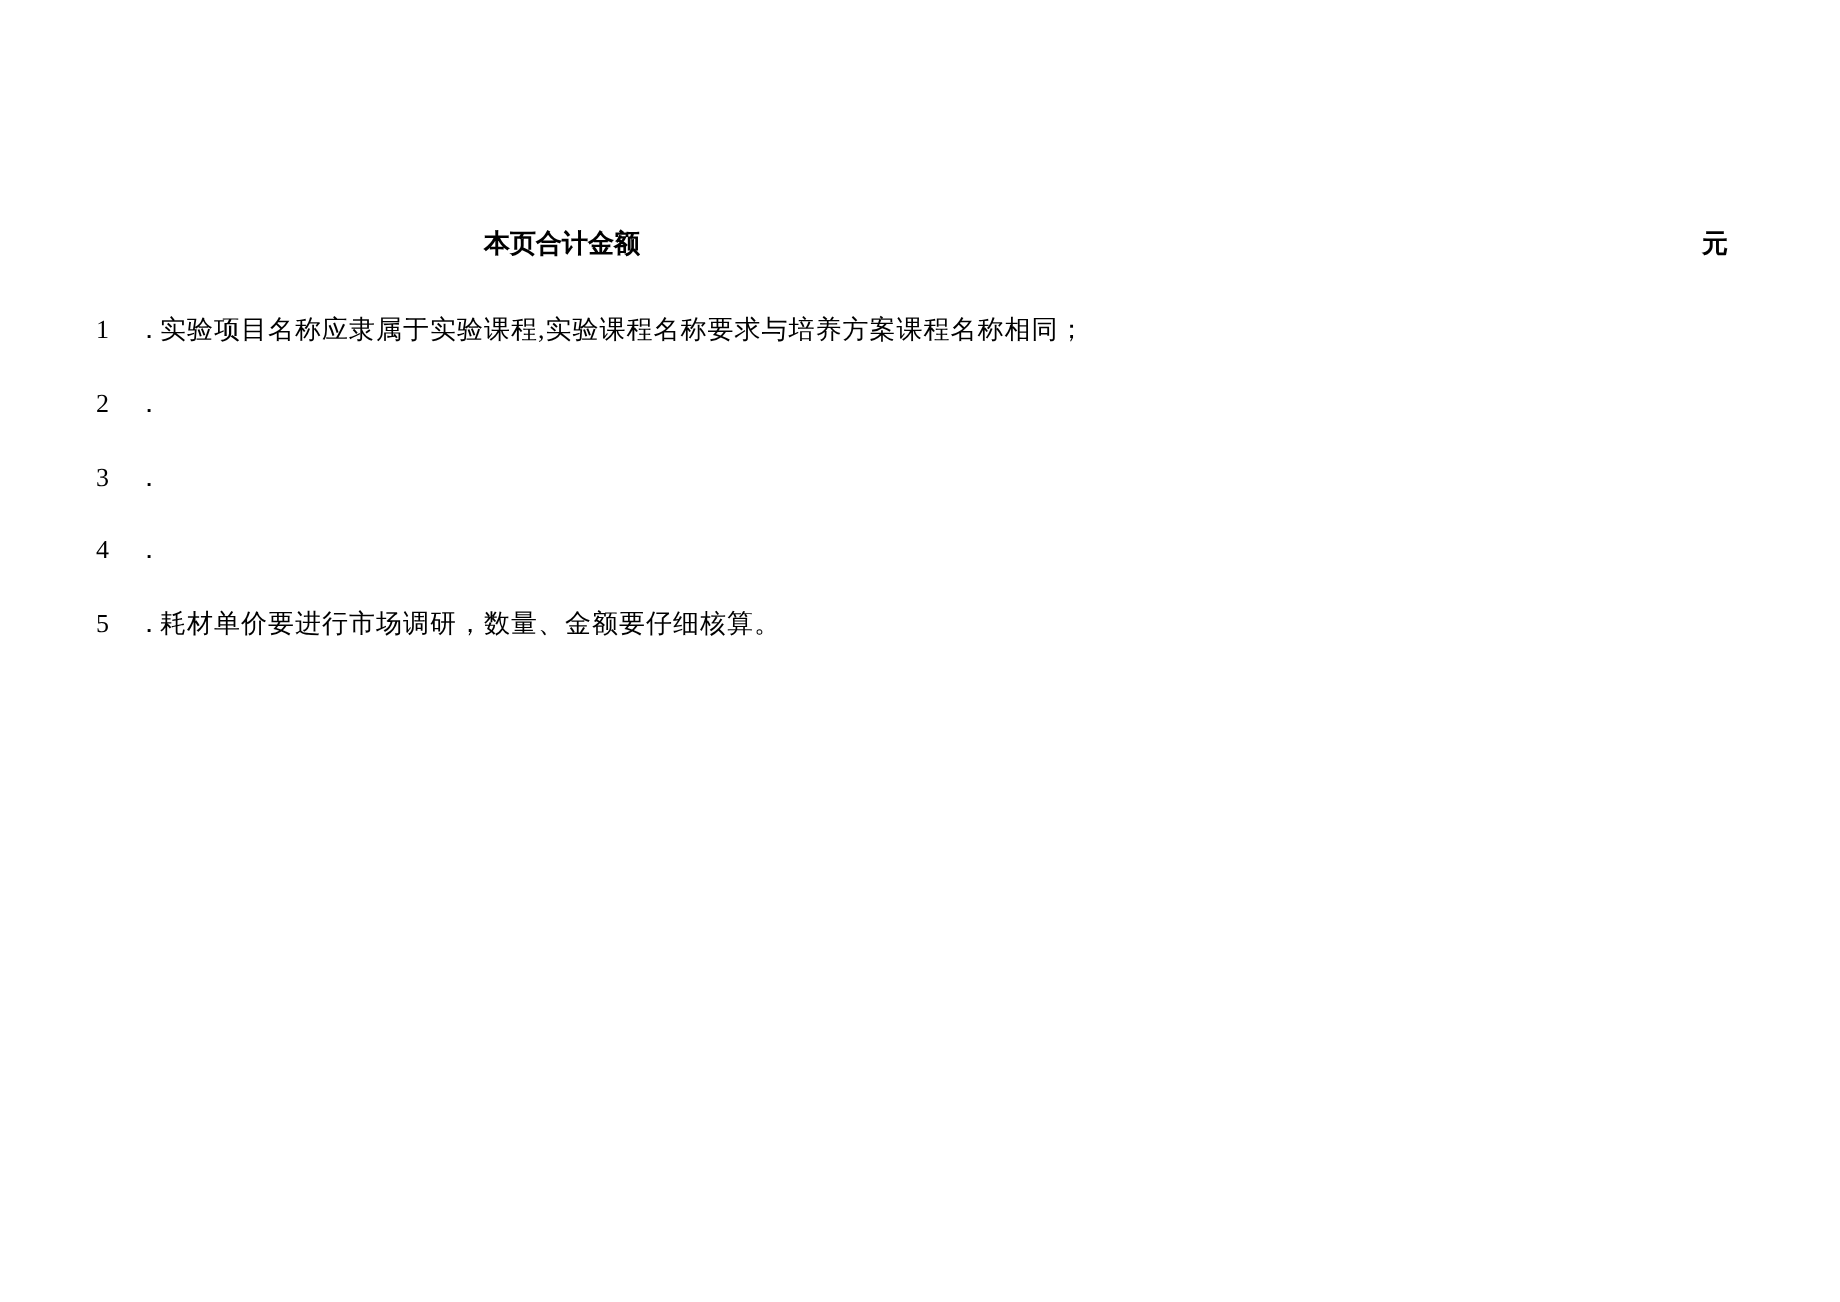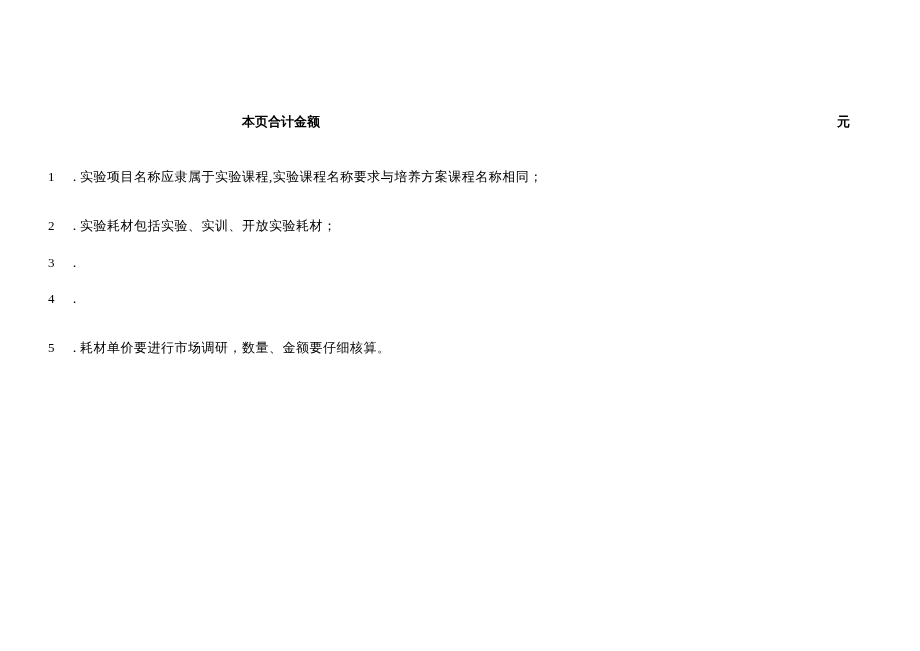--- a/index.html
+++ b/index.html
@@ -12,21 +12,21 @@
       height: 651px;
       background: #ffffff;
       font-family: "SimSun", "宋体", serif;
       color: #000000;
       font-size: 13px;
     }
     .header-row {
       display: flex;
       justify-content: space-between;
       align-items: center;
-      padding: 113px 62px 0 242px;
+      padding: 113px 48px 0 242px;
       font-weight: bold;
     }
     .header-title {
       font-weight: bold;
     }
     .header-unit {
       font-weight: bold;
       padding-right: 8px;
     }
     .notes {
@@ -41,41 +41,39 @@
     .note-num {
       width: 20px;
       flex-shrink: 0;
     }
     .note-dot {
       width: 12px;
       flex-shrink: 0;
     }
     .note-text {
       letter-spacing: 0.5px;
-      margin-top: 12px;
     }
   </style>
 </head>
 <body>
 
 <div class="header-row">
   <span class="header-title">本页合计金额</span>
   <span class="header-unit">元</span>
 </div>
 
 <div class="notes">
   <div class="note-item">
     <span class="note-num">1</span>
     <span class="note-dot">．</span>
     <span class="note-text">实验项目名称应隶属于实验课程,实验课程名称要求与培养方案课程名称相同；</span>
   </div>
   <div class="note-item">
     <span class="note-num">2</span>
     <span class="note-dot">．</span>
-    <span class="note-text">实验耗材包括实验、实训、开放实验耗材；</span>
   </div>
   <div class="note-item">
     <span class="note-num">3</span>
     <span class="note-dot">．</span>
   </div>
   <div class="note-item">
     <span class="note-num">4</span>
     <span class="note-dot">．</span>
   </div>
   <div class="note-item">

